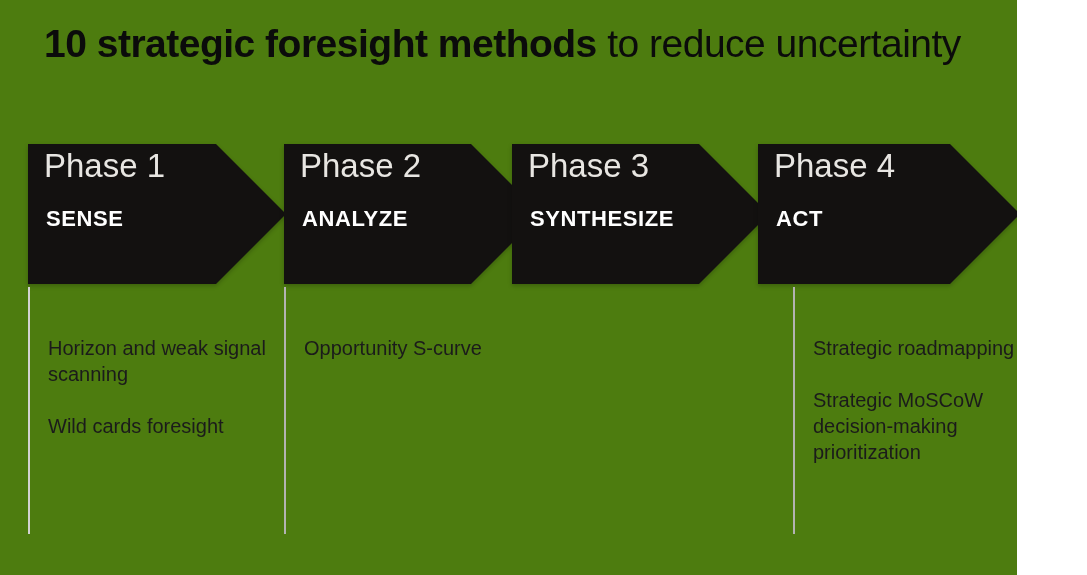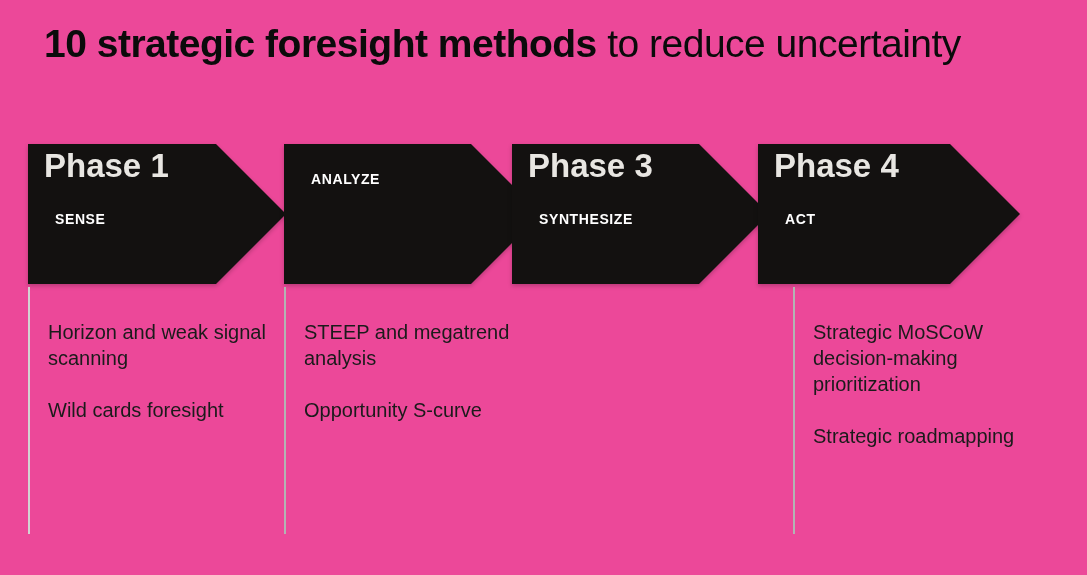--- a/index.html
+++ b/index.html
@@ -3,24 +3,25 @@
 <meta charset="utf-8">
 <style>
   html, body {
     margin: 0;
     padding: 0;
     background: #ffffff;
     font-family: "Liberation Sans", "DejaVu Sans", sans-serif;
   }
   .canvas {
     position: relative;
-    width: 1087px;
+    width: 993px;
     height: 575px;
-    background: #ec4899;
+    background: #4d7c0f;
     overflow: hidden;
+    padding-left: 24px;
   }
 
   
   .page-title {
     position: absolute;
     left: 44px;
     top: 22px;
     font-size: 39px;
     line-height: 44px;
     color: #0b0b0b;
@@ -41,27 +42,27 @@
     width: 100%;
     height: 100%;
     background: #131110;
     clip-path: polygon(0 0, calc(100% - 70px) 0, 100% 50%, calc(100% - 70px) 100%, 0 100%);
     box-sizing: border-box;
     padding: 2px 0 0 16px;
   }
   .phase-heading {
     font-size: 33px;
     line-height: 40px;
-    font-weight: 700;
+    font-weight: 400;
     color: #e8e6e2;
   }
   .phase-subtitle {
     margin-top: 23px;
-    margin-left: 11px;
-    font-size: 14px;
+    margin-left: 2px;
+    font-size: 22px;
     line-height: 20px;
     font-weight: 700;
     letter-spacing: 0.6px;
     color: #ffffff;
   }
   .arrow-p1 { left: 28px;  width: 258px; }
   .arrow-p2 { left: 284px; width: 257px; }
   .arrow-p3 { left: 512px; width: 257px; }
   .arrow-p4 { left: 758px; width: 262px; }
 
@@ -72,21 +73,21 @@
     height: 247px;
     box-sizing: border-box;
     border-left: 2px solid #b3b3b3;
     padding: 32px 8px 0 18px;
   }
   .col-p1 { left: 28px;  width: 256px; border-left-color: #d2d2d2; }
   .col-p2 { left: 284px; width: 255px; }
   .col-p3 { left: 539px; width: 254px; }
   .col-p4 { left: 793px; width: 270px; }
   .method {
-    margin: 0 0 26px 0;
+    margin: 16px 0 26px 0;
     font-size: 20px;
     line-height: 26px;
     color: #1b1b1b;
     white-space: pre-line;
   }
 </style>
 </head>
 <body>
 
 <div class="canvas">
@@ -97,20 +98,21 @@
 
   <div class="arrow arrow-p1">
     <div class="arrow-shape">
       <div class="phase-heading">Phase 1</div>
       <div class="phase-subtitle">SENSE</div>
     </div>
   </div>
 
   <div class="arrow arrow-p2">
     <div class="arrow-shape">
+      <div class="phase-heading">Phase 2</div>
       <div class="phase-subtitle">ANALYZE</div>
     </div>
   </div>
 
   <div class="arrow arrow-p3">
     <div class="arrow-shape">
       <div class="phase-heading">Phase 3</div>
       <div class="phase-subtitle">SYNTHESIZE</div>
     </div>
   </div>
@@ -122,26 +124,24 @@
     </div>
   </div>
 
   <div class="col col-p1">
     <p class="method">Horizon and weak signal
 scanning</p>
     <p class="method">Wild cards foresight</p>
   </div>
 
   <div class="col col-p2">
-    <p class="method">STEEP and megatrend
-analysis</p>
     <p class="method">Opportunity S-curve</p>
   </div>
 
 
   <div class="col col-p4">
+    <p class="method">Strategic roadmapping</p>
     <p class="method">Strategic MoSCoW
 decision-making
 prioritization</p>
-    <p class="method">Strategic roadmapping</p>
   </div>
 
 </div>
 
 </body></html>

